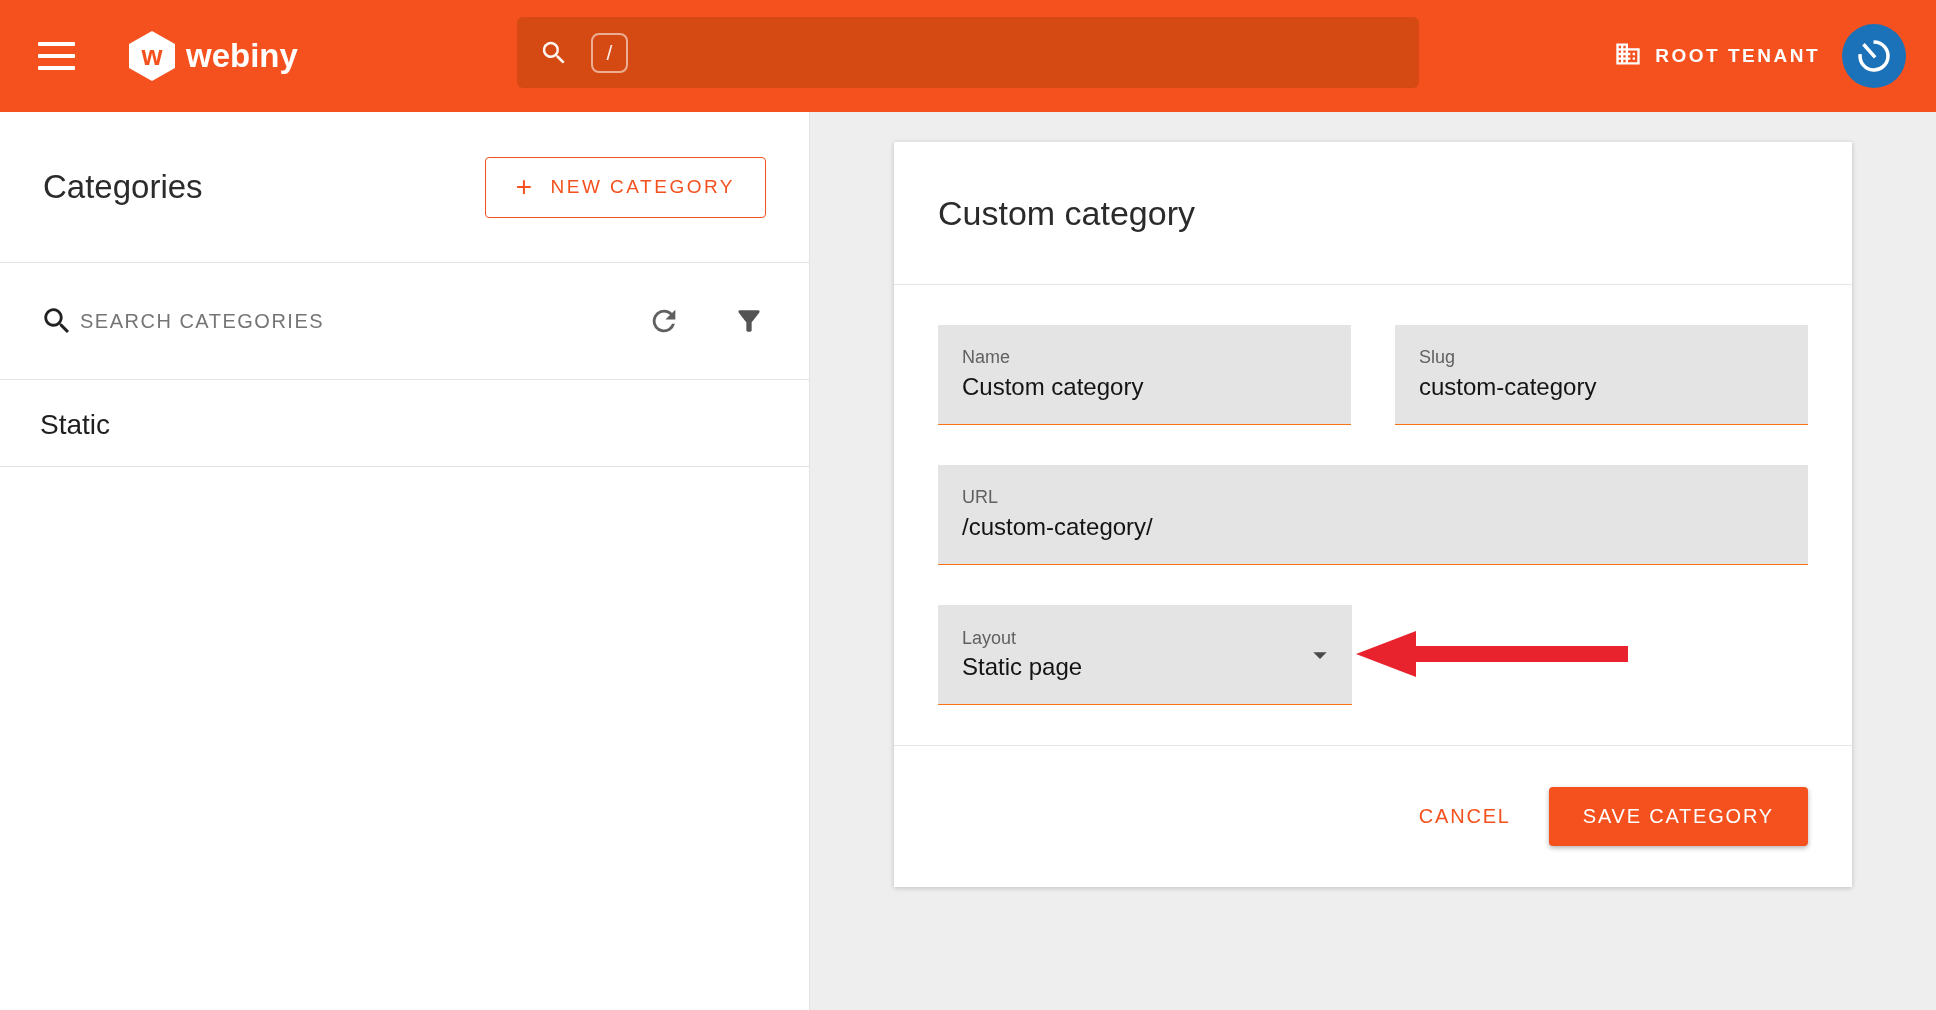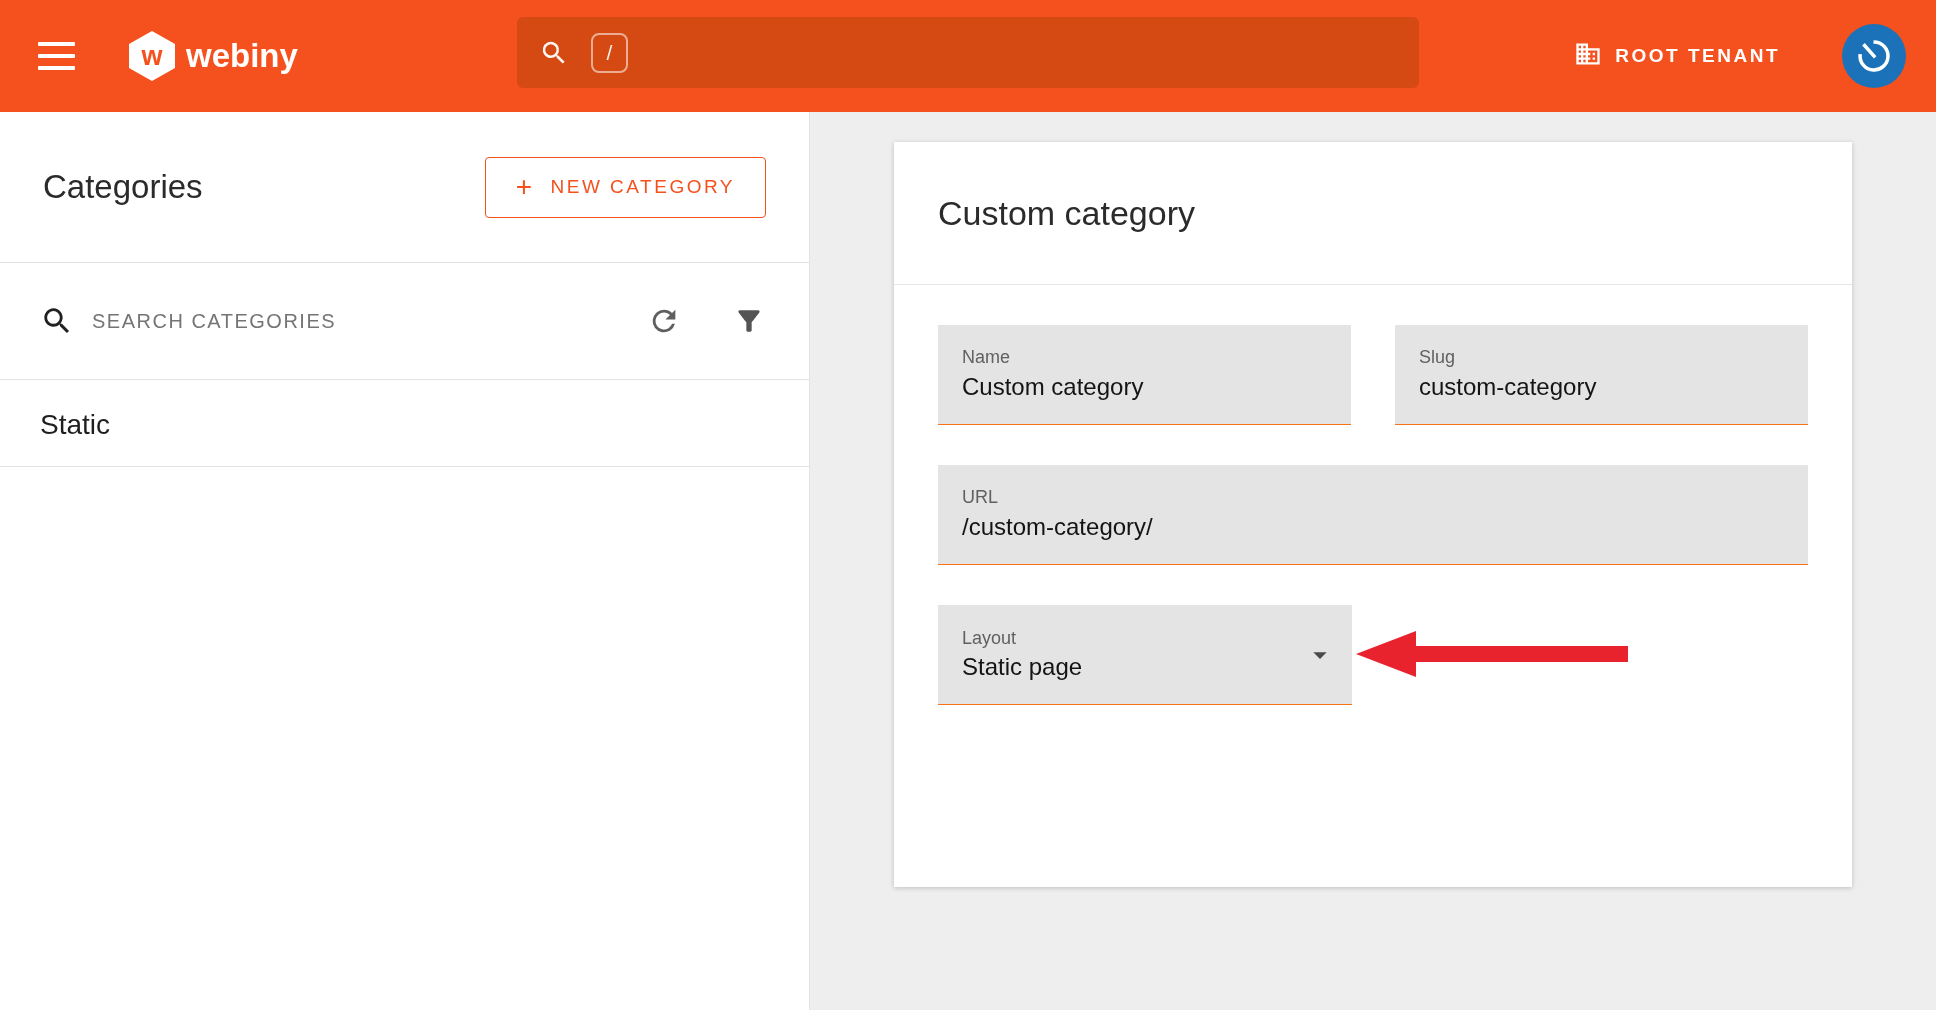--- a/index.html
+++ b/index.html
@@ -43,21 +43,21 @@
     flex: 1; background: transparent; border: none; outline: none;
     color: #fff; font-size: 22px; font-family: inherit;
   }
   .search-input::placeholder { color: rgba(255,255,255,0.92); opacity: 1; }
   .shortcut {
     width: 37px; height: 40px; border: 2px solid rgba(255,255,255,0.55);
     border-radius: 8px; color: rgba(255,255,255,0.9);
     display: flex; align-items: center; justify-content: center; font-size: 21px;
   }
 
-  .topbar-right { margin-left: auto; margin-right: 30px; display: flex; align-items: center; gap: 56px; }
+  .topbar-right { margin-left: auto; margin-right: 30px; display: flex; align-items: center; gap: 16px; }
   .tenant {
     display: flex; align-items: center; gap: 13px; color: #fff;
     font-size: 19px; font-weight: bold; letter-spacing: 2.5px; cursor: pointer;
     background: none; border: none; font-family: inherit;
   }
   .avatar {
     width: 64px; height: 64px; border-radius: 50%; background: #1c72b8;
     display: flex; align-items: center; justify-content: center; cursor: pointer;
     border: none; padding: 0;
   }
@@ -84,21 +84,21 @@
   .new-category-btn .plus { font-size: 28px; font-weight: 400; line-height: 1; }
 
   .search-row {
     height: 118px; border-bottom: 1px solid #e3e3e3;
     display: flex; align-items: center; padding: 0 44px 0 40px;
   }
   .search-row .sicon { display: flex; }
   .cat-search-input {
     flex: 1; border: none; outline: none; background: transparent;
     font-size: 20px; letter-spacing: 1.5px; color: #6d28d9;
-    margin-left: 16px; font-family: inherit; min-width: 0;
+    margin-left: 4px; font-family: inherit; min-width: 0;
   }
   .cat-search-input::placeholder { color: #757575; opacity: 1; }
   .icon-btn { background: none; border: none; padding: 0; cursor: pointer; display: flex; }
   .icon-btn + .icon-btn { margin-left: 52px; }
 
   .list-item { padding: 30px 40px 26px; border-bottom: 1px solid #e3e3e3; cursor: pointer; }
   .item-name { font-size: 28px; color: #1f1f1f; line-height: 30px; }
   .item-slug { font-size: 21px; color: #757575; margin-top: 16px; line-height: 26px; }
 
   
@@ -266,20 +266,24 @@
               <span class="field-value">Static page</span>
               <span class="caret">
                 <svg width="32" height="32" viewBox="0 0 24 24">
                     <path d="M7 10l5 5 5-5z" fill="#4a4a4a"></path>
                   </svg>
               </span>
             </div>
           </div>
         </div>
 
+        <div class="card-footer">
+          <button class="cancel-btn">CANCEL</button>
+          <button class="save-btn">SAVE CATEGORY</button>
+        </div>
       </div>
 
       <div class="annotation-arrow">
         <svg width="272" height="48" viewBox="0 0 272 48">
           <polygon points="0,24 60,1 60,16 272,16 272,32 60,32 60,47" fill="#e8232e"></polygon>
         </svg>
       </div>
     </main>
 
   </div>

